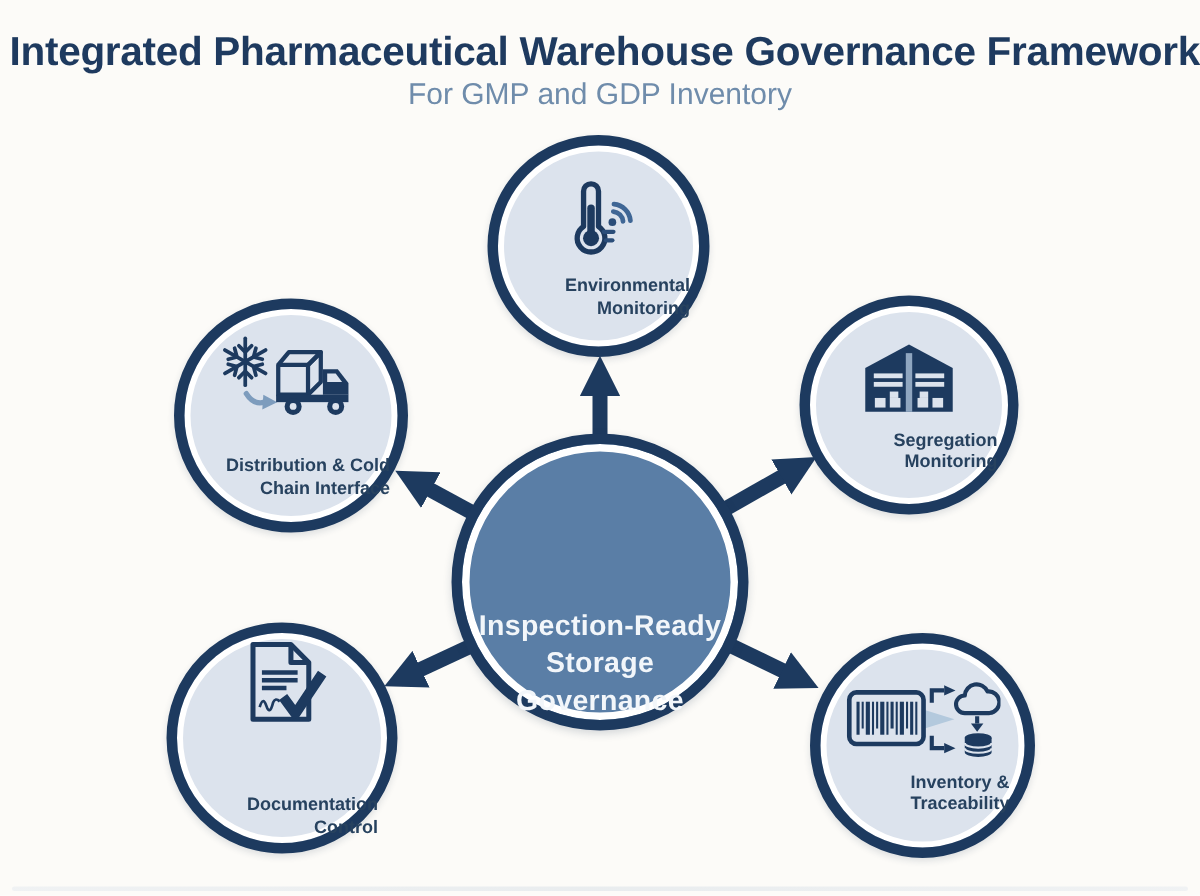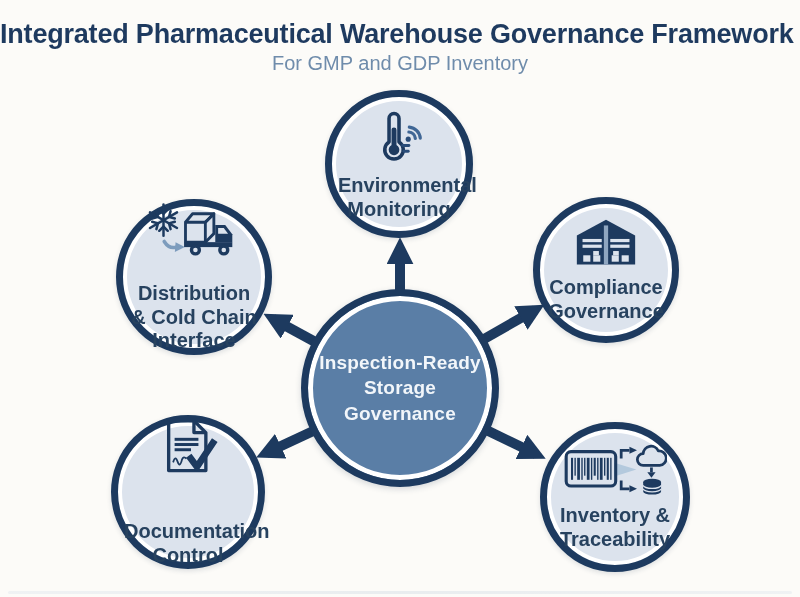--- a/index.html
+++ b/index.html
@@ -3,50 +3,50 @@
 <meta charset="utf-8">
 <style>
   html,body { margin:0; padding:0; }
   .canvas {
     position:relative; width:800px; height:597px;
     background:#fcfbf8; overflow:hidden;
     font-family:"Liberation Sans", sans-serif;
   }
   .title {
     position:absolute; top:19px; left:0; width:100%;
-    text-align:left; font-size:27px; font-weight:bold;
+    text-align:right; font-size:27px; font-weight:bold;
     color:#1e3a5f; letter-spacing:-0.2px;
   }
   .subtitle {
     position:absolute; top:52px; left:0; width:100%;
     text-align:center; font-size:20px; font-weight:400;
     color:#6f8cab;
   }
   .arrow-layer { position:absolute; left:0; top:0; }
   .node {
     position:absolute; border-radius:50%;
     border:7px solid #1d3a5f; background:#dce3ed;
     box-shadow: inset 0 0 0 4px #ffffff, 0 2px 5px rgba(30,50,80,.14);
     display:flex; flex-direction:column; align-items:center; justify-content:center;
     text-align:center; box-sizing:border-box;
   }
   .hub {
     position:absolute; left:301px; top:289px; width:198px; height:198px;
     border-radius:50%; border:7px solid #1d3a5f; background:#5a7ea6;
     box-shadow: inset 0 0 0 5px #ffffff, 0 2px 6px rgba(30,50,80,.18);
-    display:flex; align-items:center; justify-content:center;
+    display:flex; align-items:flex-end; justify-content:center;
     text-align:center; box-sizing:border-box;
   }
   .hub-label {
     width:182px; font-size:19px; font-weight:bold;
     color:#f2f6fa; line-height:1.32; letter-spacing:0.2px;
   }
   .node-label {
-    font-size:20px; font-weight:bold; color:#27425f;
-    line-height:1.18; margin-top:7px;
+    font-size:12px; font-weight:bold; color:#27425f;
+    line-height:1.18; margin-top:7px;text-align:right;
   }
   .node-env  { left:325px; top:90px;  width:148px; height:148px; }
   .node-seg  { left:533px; top:197px; width:146px; height:146px; }
   .node-inv  { left:540px; top:422px; width:150px; height:150px; }
   .node-doc  { left:111px; top:415px; width:154px; height:154px; }
   .node-dist { left:116px; top:199px; width:156px; height:156px; }
   .node-env  .node-label { width:122px; }
   .node-seg  .node-label { width:118px; }
   .node-inv  .node-label { width:116px; }
   .node-doc  .node-label { width:128px;margin-top:42px; }
@@ -111,21 +111,21 @@
         <rect x="51" y="40" width="27" height="4.5" fill="#dce3ed"></rect>
         <rect x="27" y="49" width="8" height="6" fill="#dce3ed"></rect>
         <rect x="55" y="49" width="8" height="6" fill="#dce3ed"></rect>
         <rect x="13" y="55" width="10" height="9" fill="#dce3ed"></rect>
         <rect x="27" y="55" width="10" height="9" fill="#dce3ed"></rect>
         <rect x="53" y="55" width="10" height="9" fill="#dce3ed"></rect>
         <rect x="67" y="55" width="10" height="9" fill="#dce3ed"></rect>
         <rect x="42" y="13" width="6" height="55" fill="#8fa6c0"></rect>
       </svg>
     </div>
-    <div class="node-label">Compliance Governance</div>
+    <div class="node-label">Segregation Monitoring</div>
   </div>
 
   <div class="node node-inv">
     <div class="icon-wrap">
       <svg width="104" height="55" viewBox="0 0 150 80">
         <polygon points="74,30 106,40 74,50" fill="#b3c9dd"></polygon>
         <rect x="4" y="14" width="72" height="50" rx="7" fill="none" stroke="#1d3a5f" stroke-width="4.5"></rect>
         <g fill="#1d3a5f">
           <rect x="11" y="23" width="3" height="32"></rect>
             <rect x="16" y="23" width="2" height="26"></rect>

